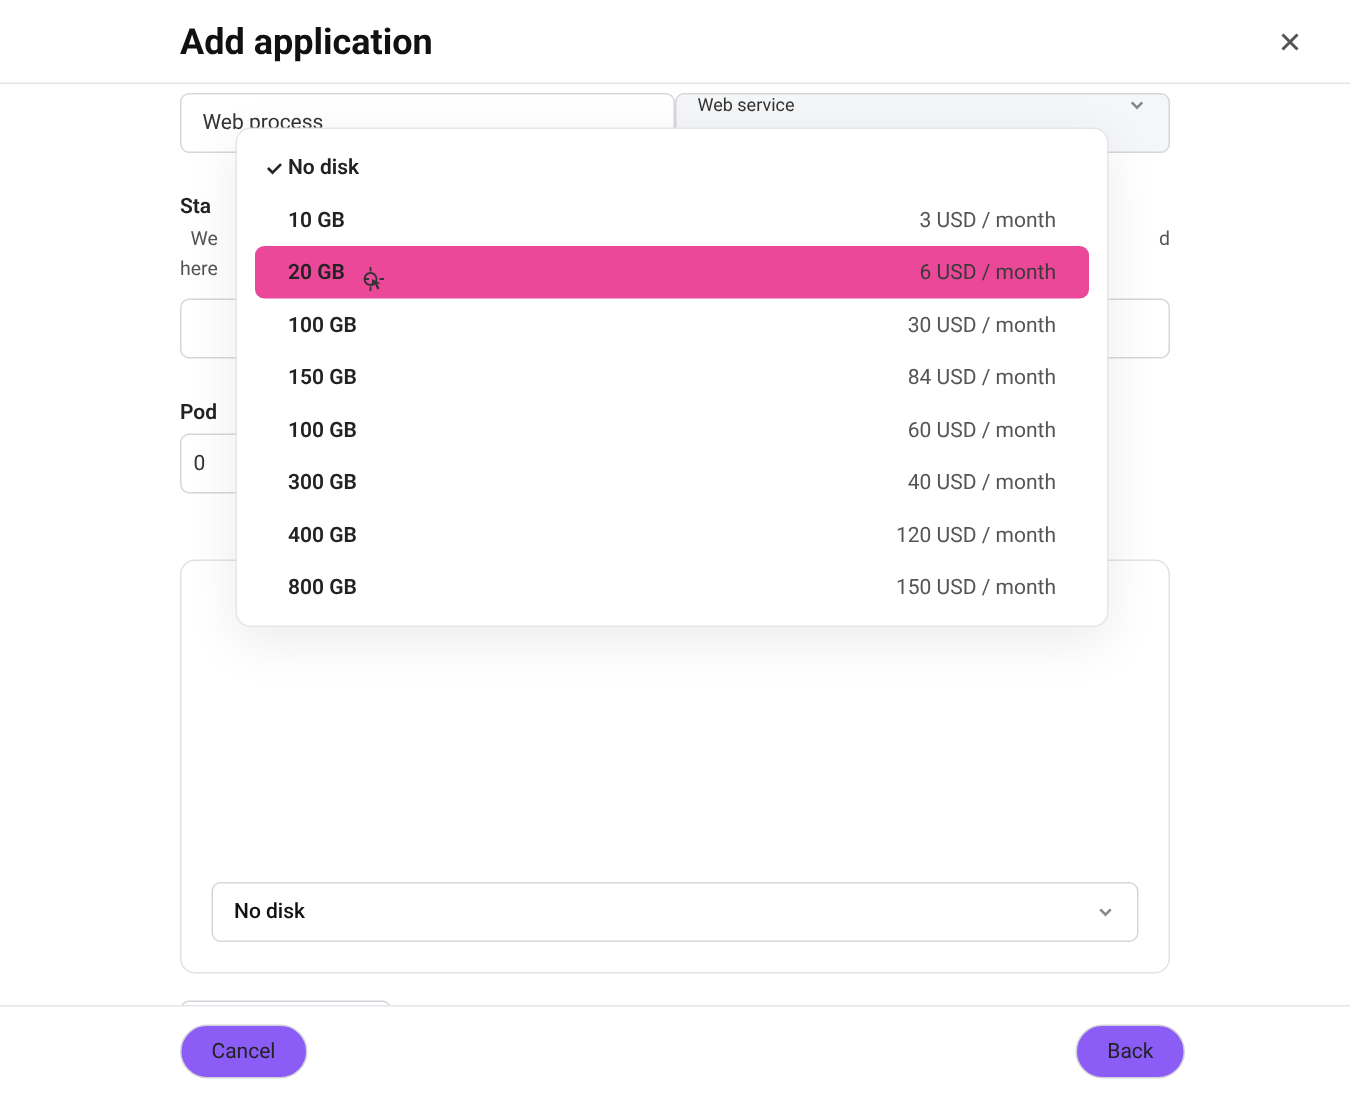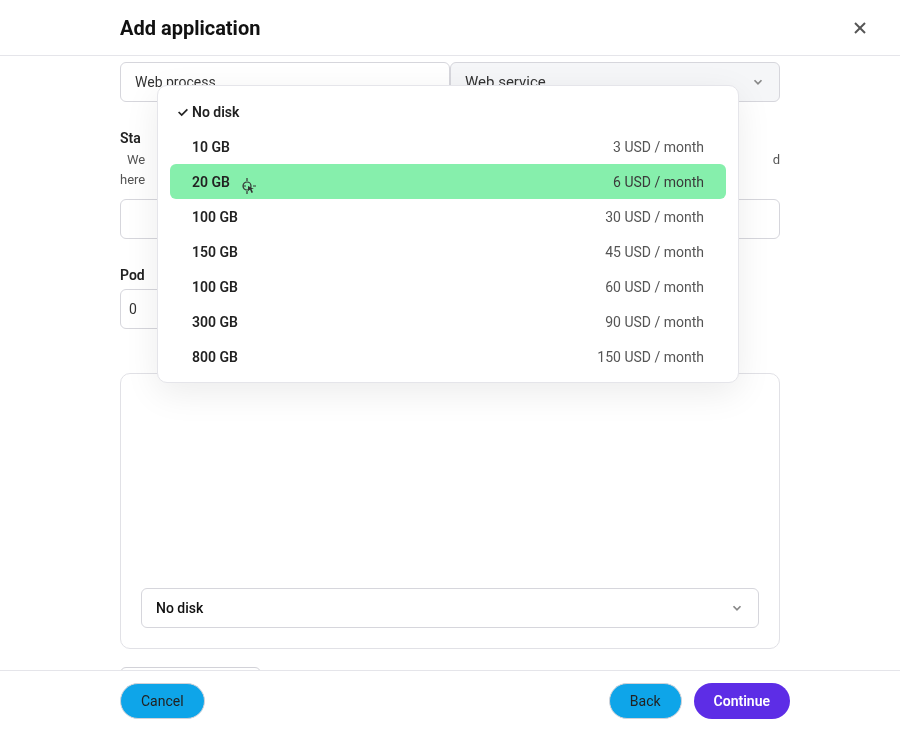--- a/index.html
+++ b/index.html
@@ -17,21 +17,21 @@
     }
     .header {
       height: 56px;
       display: flex;
       align-items: center;
       justify-content: space-between;
       padding: 0 28px 0 120px;
       border-bottom: 1px solid #e5e5ea;
     }
     .header-title {
-      font-size: 20px;
+      font-size: 24px;
       font-weight: 700;
       color: #111;
     }
     .close-btn {
       width: 24px;
       height: 24px;
       display: flex;
       align-items: center;
       justify-content: center;
       cursor: pointer;
@@ -56,25 +56,25 @@
       font-size: 14px;
       color: #333;
       background: #fff;
     }
     .select-box {
       flex: 1;
       height: 40px;
       border: 1px solid #d6d6dc;
       border-radius: 6px;
       padding: 0 14px;
-      font-size: 15px;
+      font-size: 12px;
       color: #333;
       background: #f5f6f8;
       display: flex;
-      align-items: center;
+      align-items: flex-start;
       justify-content: space-between;
       cursor: pointer;
     }
     .chevron-down {
       width: 14px;
       height: 14px;
     }
     .label-strong {
       font-size: 14px;
       font-weight: 600;
@@ -149,21 +149,21 @@
       display: flex;
       align-items: center;
       justify-content: space-between;
       padding: 0 110px 0 120px;
       background: #fff;
     }
     .btn-secondary {
       height: 36px;
       border: 1px solid #d2d2d8;
       border-radius: 18px;
-      background: #0ea5e9;
+      background: #8b5cf6;
       padding: 0 20px;
       font-size: 14px;
       color: #222;
       cursor: pointer;
     }
     .btn-primary {
       height: 36px;
       border: none;
       border-radius: 18px;
       background: #5d2de6;
@@ -210,21 +210,21 @@
     }
     .dd-item .size {
       font-weight: 600;
     }
     .dd-item .price {
       font-weight: 400;
       color: #555;
       text-align: center;
     }
     .dd-item.hovered {
-      background: #86efac;
+      background: #ec4899;
     }
     .dd-item.hovered .price {
       color: #3a3a3a;
     }
     .dd-item.selected .check {
       position: absolute;
       left: 6px;
       width: 14px;
       height: 14px;
     }
@@ -295,23 +295,20 @@
 </div>
 
 <div class="bottom-bar">
   <button class="btn-secondary">
     <span>Cancel</span>
   </button>
   <div class="right-group">
     <button class="btn-secondary">
       <span>Back</span>
     </button>
-    <button class="btn-primary">
-      <span>Continue</span>
-    </button>
   </div>
 </div>
 
 <div class="dropdown" id="dropdown-list">
 <div class="dd-item selected">
       <svg class="check" viewBox="0 0 16 16">
         <polyline points="3,8 6.5,11.5 13,5" fill="none" stroke="#222" stroke-width="2"></polyline>
       </svg>
       <div class="left">
         <span class="size">No disk</span>
@@ -332,33 +329,39 @@
     <div class="dd-item">
       <div class="left">
         <span class="size">100 GB</span>
       </div>
       <span class="price">30 USD / month</span>
     </div>
     <div class="dd-item">
       <div class="left">
         <span class="size">150 GB</span>
       </div>
-      <span class="price">45 USD / month</span>
+      <span class="price">84 USD / month</span>
     </div>
     <div class="dd-item">
       <div class="left">
         <span class="size">100 GB</span>
       </div>
       <span class="price">60 USD / month</span>
     </div>
     <div class="dd-item">
       <div class="left">
         <span class="size">300 GB</span>
       </div>
-      <span class="price">90 USD / month</span>
+      <span class="price">40 USD / month</span>
+    </div>
+    <div class="dd-item">
+      <div class="left">
+        <span class="size">400 GB</span>
+      </div>
+      <span class="price">120 USD / month</span>
     </div>
     <div class="dd-item">
       <div class="left">
         <span class="size">800 GB</span>
       </div>
       <span class="price">150 USD / month</span>
     </div>
   </div>
 
 <svg class="cursor-icon" width="16" height="18" viewBox="0 0 16 18">

